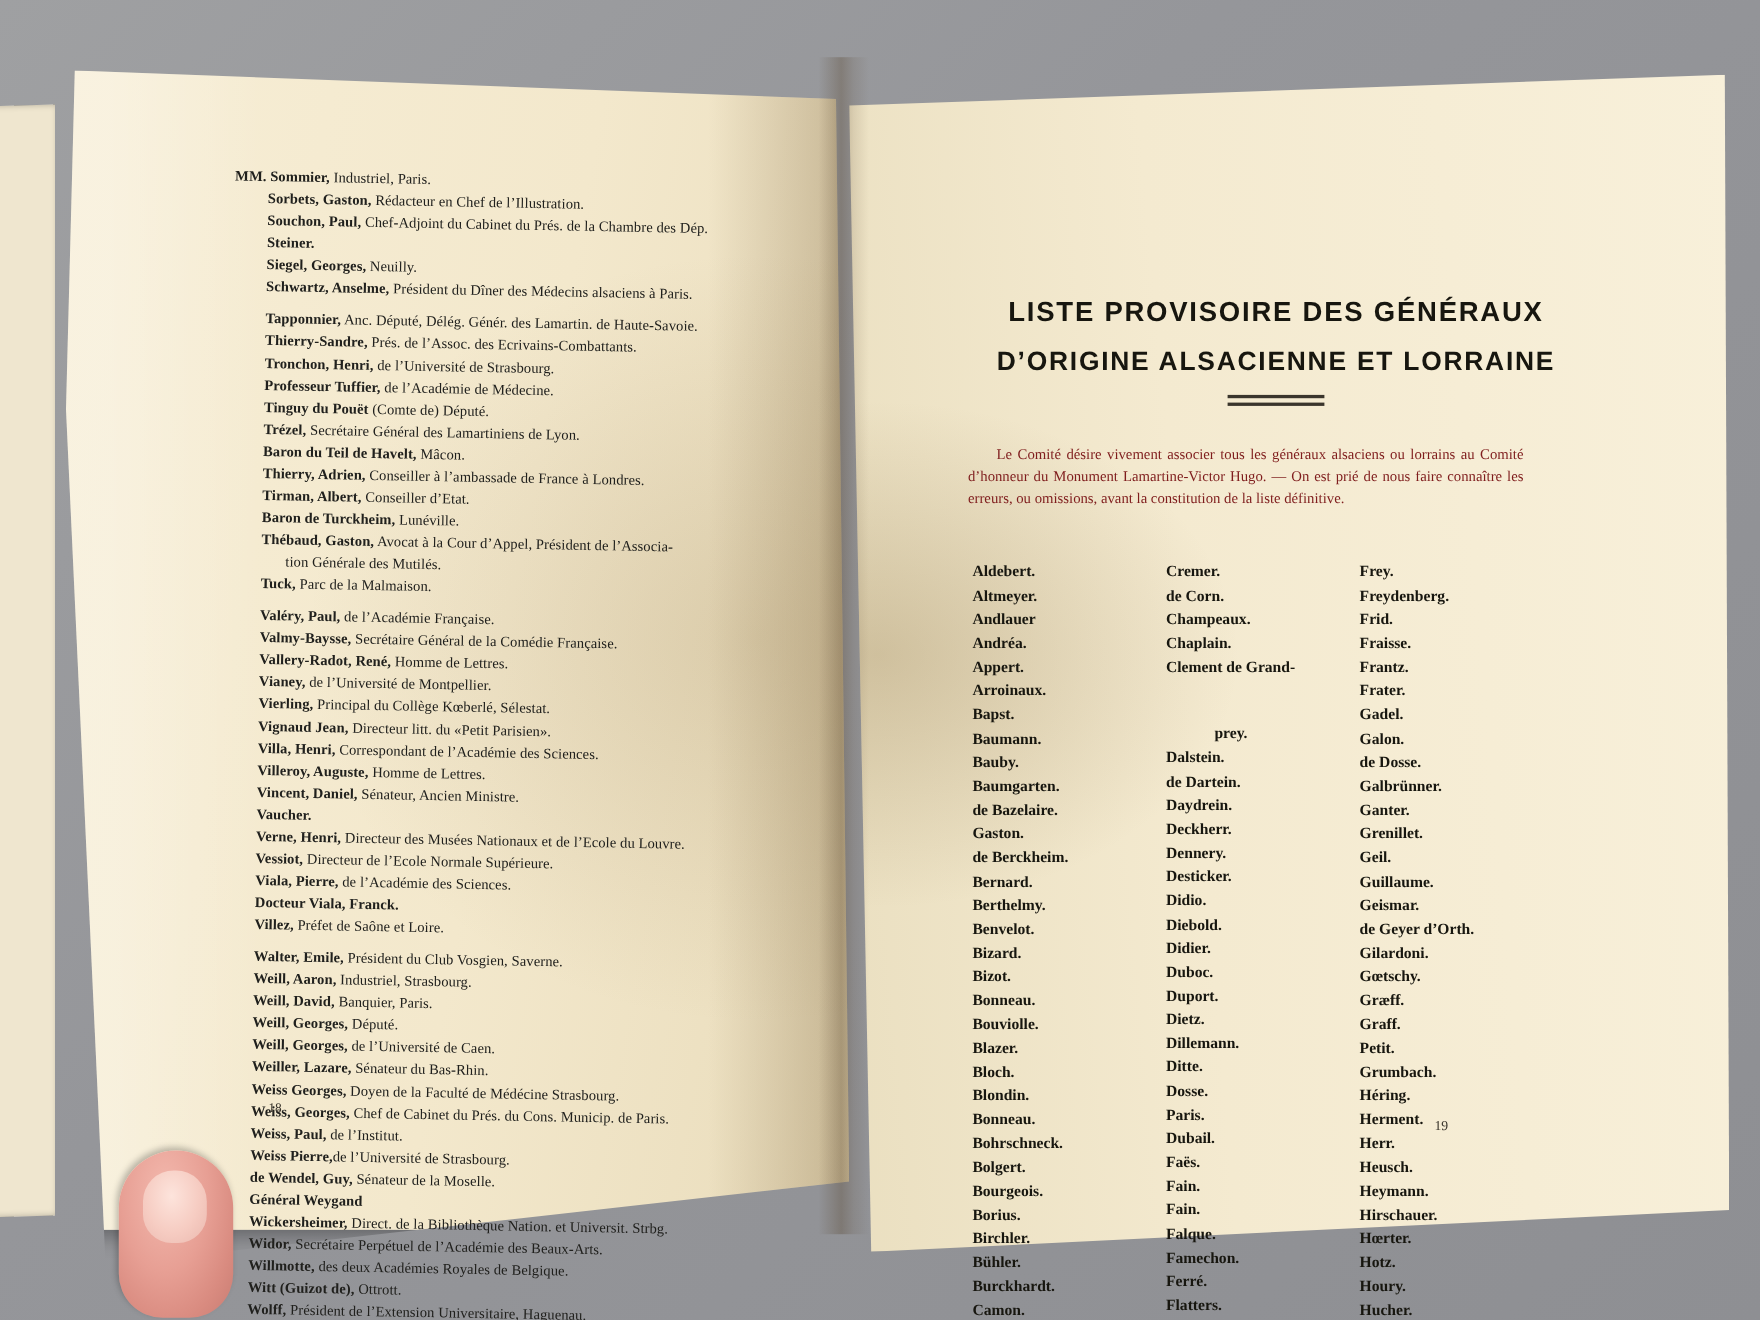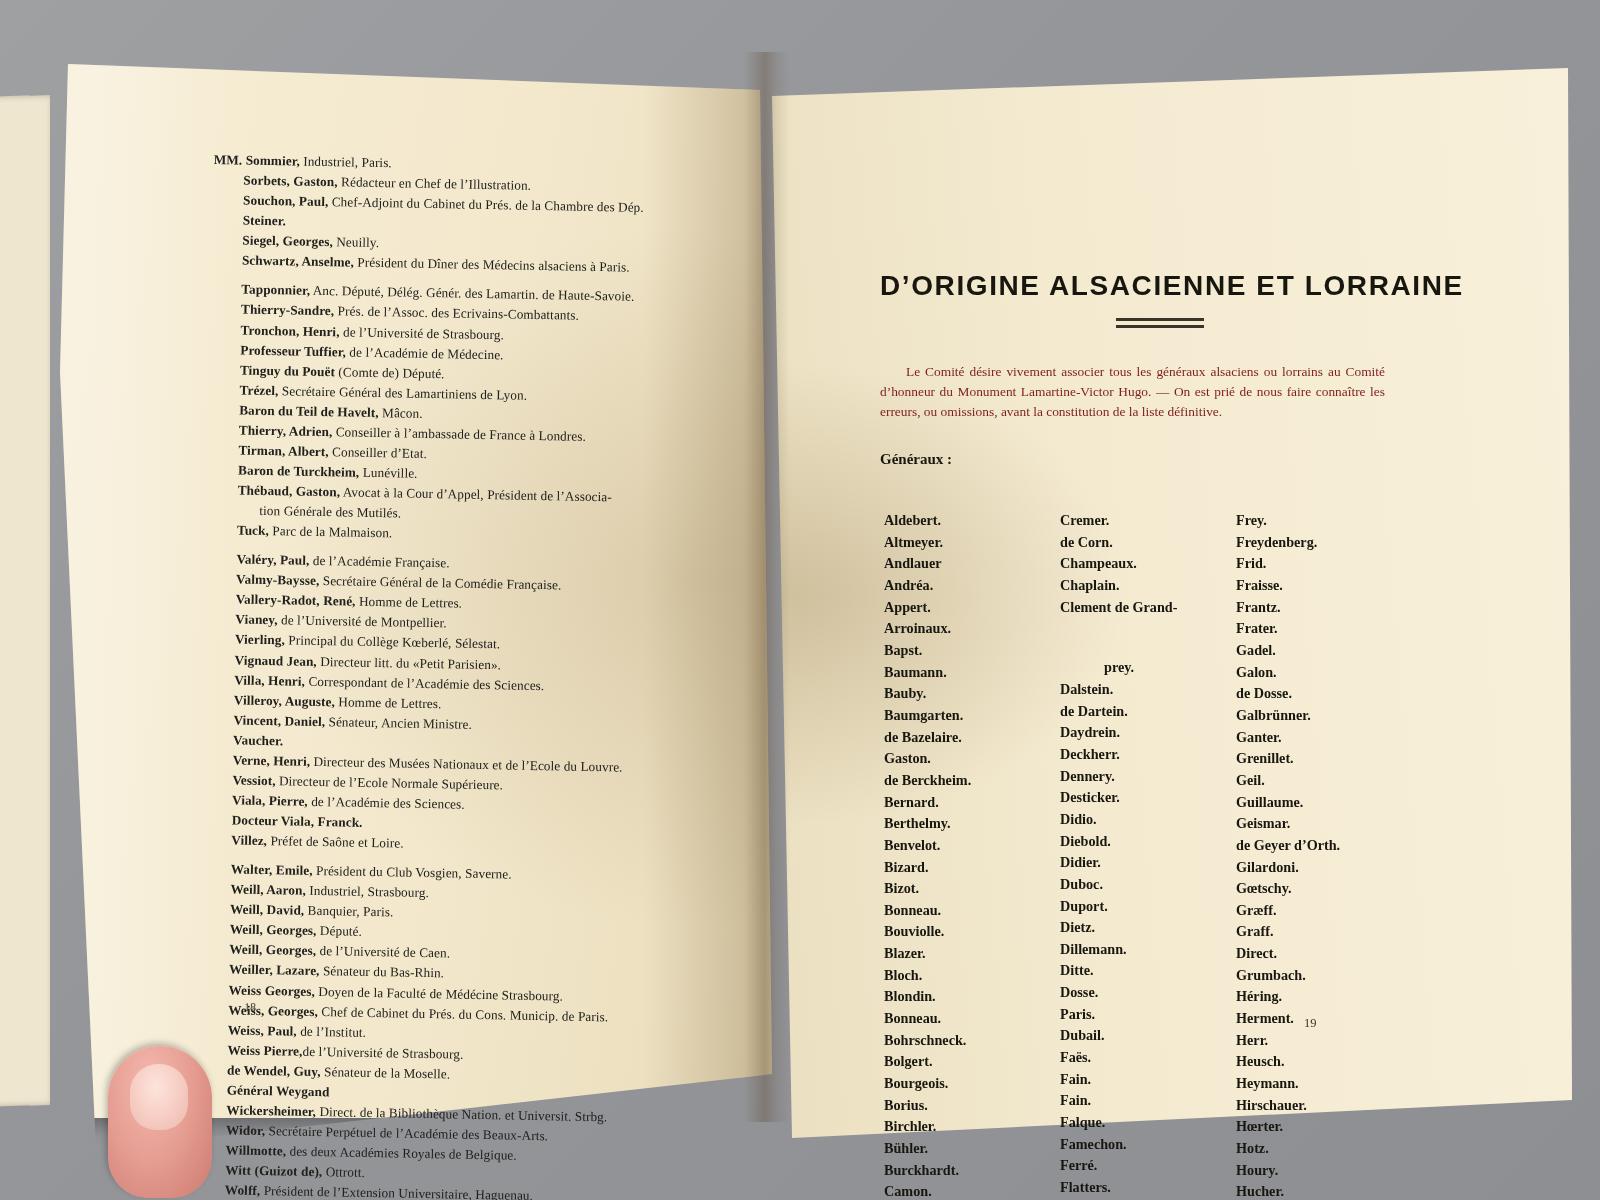--- a/index.html
+++ b/index.html
@@ -97,21 +97,21 @@
 
   .page-text-right{
     position:absolute;left:880px;top:270px;width:560px;color:#1d1d1a;
   }
   .title-line{
     font-family:"Liberation Sans", sans-serif;
     font-weight:bold;letter-spacing:1.6px;
     font-size:25px;text-align:center;color:#17160f;
     white-space:nowrap;
   }
-  .title-line.two{margin-top:0;font-size:28px;}
+  .title-line.two{margin-top:16px;font-size:24px;}
   .rule{
     width:88px;height:0;margin:16px auto 0 auto;
     border-top:3px solid #3a352c;border-bottom:3px solid #3a352c;height:4px;
   }
   .para{
     margin-top:34px;font-size:13.4px;line-height:1.48;text-align:justify;
     width:505px;color:#7f1d1d;
   }
   .para .ind{display:inline-block;width:26px;}
 
@@ -233,24 +233,24 @@
           <div class="ln indent"><b>Wickersheimer,</b><span class="reg"> Direct. de la Bibliothèque Nation. et Universit. Strbg.</span></div>
           <div class="ln indent"><b>Widor,</b><span class="reg"> Secrétaire Perpétuel de l’Académie des Beaux-Arts.</span></div>
           <div class="ln indent"><b>Willmotte,</b><span class="reg"> des deux Académies Royales de Belgique.</span></div>
           <div class="ln indent"><b>Witt (Guizot de),</b><span class="reg"> Ottrott.</span></div>
           <div class="ln indent"><b>Wolff,</b><span class="reg"> Président de l’Extension Universitaire, Haguenau.</span></div>
         </div>
     </div>
     <div class="left-folio">18</div>
 
     <div class="page-text-right">
+      <div class="title-line">LISTE PROVISOIRE DES GÉNÉRAUX</div>
       <div class="title-line two">D’ORIGINE ALSACIENNE ET LORRAINE</div>
       <div class="rule"></div>
       <div class="para"><span class="ind"></span><span>Le Comité désire vivement associer tous les généraux alsaciens ou lorrains au Comité d’honneur du Monument Lamartine-Victor Hugo. — On est prié de nous faire connaître les erreurs, ou omissions, avant la constitution de la liste définitive.</span></div>
-      <div class="gen-head">Généraux :</div>
     </div>
 
     <div class="cols">
       <div class="col c1" id="gcol0">
           <div class="nm">Aldebert.</div>
           <div class="nm">Altmeyer.</div>
           <div class="nm">Andlauer</div>
           <div class="nm">Andréa.</div>
           <div class="nm">Appert.</div>
           <div class="nm">Arroinaux.</div>
@@ -329,21 +329,21 @@
           <div class="nm">Ganter.</div>
           <div class="nm">Grenillet.</div>
           <div class="nm">Geil.</div>
           <div class="nm">Guillaume.</div>
           <div class="nm">Geismar.</div>
           <div class="nm">de Geyer d’Orth.</div>
           <div class="nm">Gilardoni.</div>
           <div class="nm">Gœtschy.</div>
           <div class="nm">Græff.</div>
           <div class="nm">Graff.</div>
-          <div class="nm">Direct.</div>
+          <div class="nm">Petit.</div>
           <div class="nm">Grumbach.</div>
           <div class="nm">Héring.</div>
           <div class="nm">Herment.</div>
           <div class="nm">Herr.</div>
           <div class="nm">Heusch.</div>
           <div class="nm">Heymann.</div>
           <div class="nm">Hirschauer.</div>
           <div class="nm">Hœrter.</div>
           <div class="nm">Hotz.</div>
           <div class="nm">Houry.</div>

